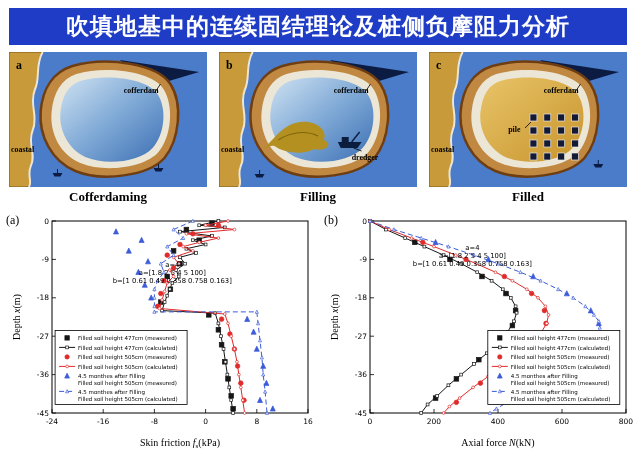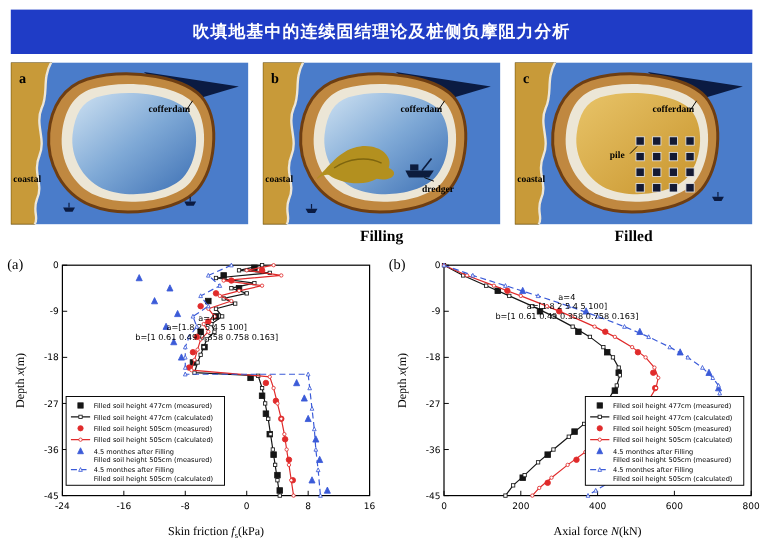--- a/index.html
+++ b/index.html
@@ -1,17 +1,17 @@
 <!DOCTYPE html>
 <html><head>
 <meta charset="utf-8">
 <style>
   html,body{margin:0;padding:0;background:#fff;}
   body{width:636px;height:467px;overflow:hidden;font-family:"Liberation Sans",sans-serif;}
-  .banner{margin:8px 9px 0;background:#1f3cc6;color:#fff;font-weight:bold;font-size:14px;
+  .banner{margin:8px 9px 0;background:#1f3cc6;color:#fff;font-weight:bold;font-size:23px;
           text-align:center;line-height:37px;height:37px;letter-spacing:1px;}
   .panels{display:flex;gap:12px;padding:7px 9px 0;}
   .panel{flex:1;margin:0;display:flex;flex-direction:column;}
   .panel-svg{width:100%;height:135px;display:block;}
   figcaption{text-align:center;font:bold 13px "Liberation Serif",serif;padding:2px 0 0;}
   .charts{display:flex;padding:6px 0 0;}
   .chart-block{position:relative;width:318px;height:244px;}
   .chart-corner{position:absolute;left:6px;top:2px;font:12px "Liberation Serif",serif;color:#000;}
   .chart-canvas{margin-left:8px;}
   .chart-canvas svg{display:block;}
@@ -47,20 +47,21 @@
         </g>
       <g transform="translate(146,112)">
           <path d="M0,4 L10,4 L8,7.5 L2,7.5 Z" fill="#0b1b42"></path>
           <line x1="5" y1="0" x2="5" y2="4" stroke="#0b1b42" stroke-width="1"></line>
         </g>
       <line x1="147" y1="41" x2="153" y2="32" stroke="#000" stroke-width="0.8"></line>
       <text x="7" y="17" class="ltr">a</text>
       <text x="2" y="100" class="lbl">coastal</text>
       <text x="116" y="41" class="lbl">cofferdam</text>
     </svg>
+    <figcaption>Cofferdaming</figcaption>
   </figure>
 
   <figure class="panel">
     <svg class="panel-svg" viewBox="0 0 200 135" preserveAspectRatio="none">
       <defs>
         <linearGradient id="lagB" x1="0" y1="0" x2="1" y2="1">
           <stop offset="0" stop-color="#cfe2f2"></stop>
             <stop offset="0.5" stop-color="#7fa9d6"></stop>
             <stop offset="1" stop-color="#3c6fb4"></stop>
         </linearGradient>

